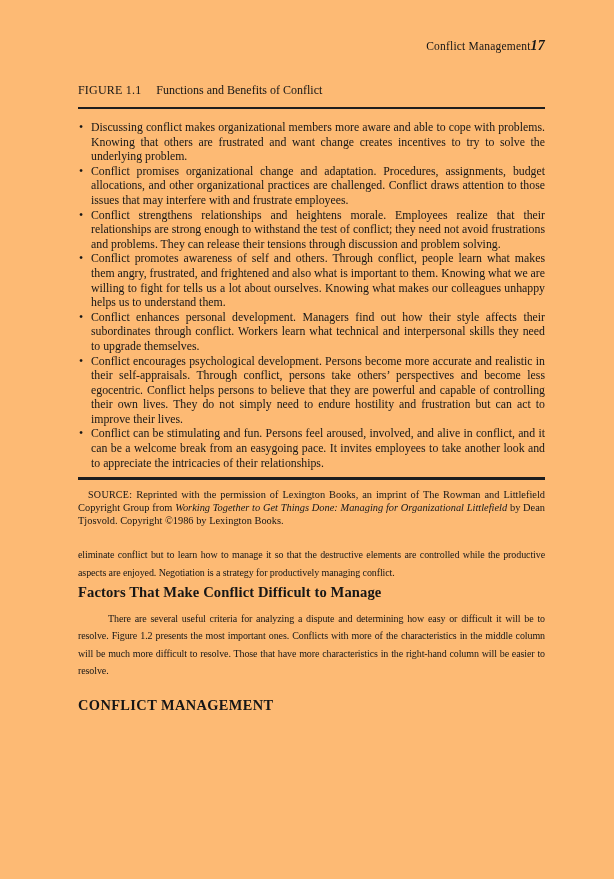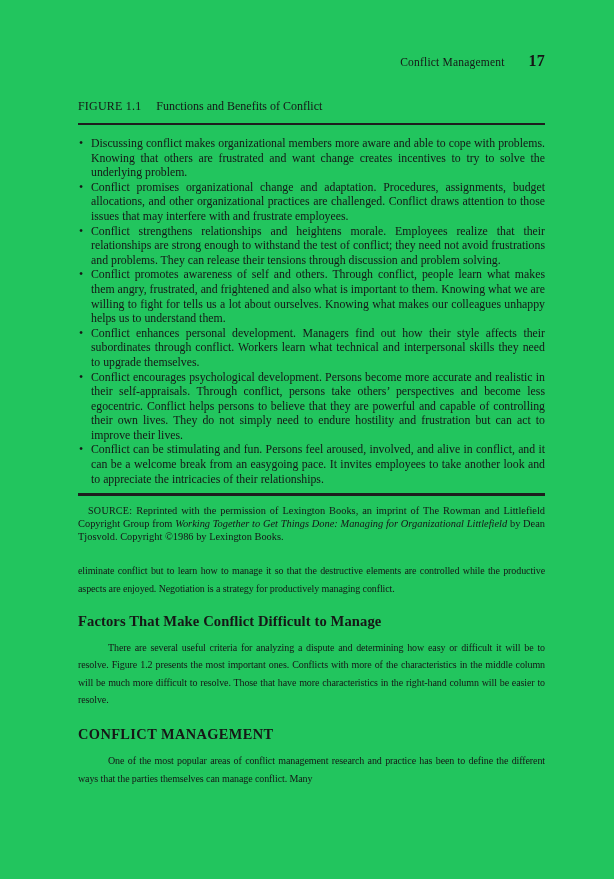--- a/index.html
+++ b/index.html
@@ -1,36 +1,36 @@
 <!DOCTYPE html>
 <html><head>
 <meta charset="utf-8">
 <style>
   * { margin: 0; padding: 0; box-sizing: border-box; }
   html, body { background: #e9e9e9; }
   .page {
     position: relative;
     width: 614px;
     height: 879px;
-    background: #22c55e;
+    background: #fdba74;
     color: #161616;
     font-family: "Liberation Serif", "DejaVu Serif", serif;
-    padding: 52px 69px 0 78px;
+    padding: 38px 69px 0 78px;
     overflow: hidden;
   }
   
   .running-header {
     display: flex;
     justify-content: flex-end;
     align-items: baseline;
     font-size: 11.5px;
     letter-spacing: 0.2px;
   }
   .running-title { font-weight: 400; }
-  .page-number { font-weight: 700; margin-left: 24px; font-size: 16px; }
+  .page-number { font-weight: 700; font-size: 14px; font-style: italic; }
 
   
   .figure-caption {
     margin-top: 29px;
     font-size: 12px;
   }
   .figure-label { font-weight: 400; letter-spacing: 0.2px; }
   .figure-title { margin-left: 15px; }
   .rule {
     border: none;
@@ -77,21 +77,21 @@
   .body-para {
     font-size: 10px;
     line-height: 17.6px;
     text-align: justify;
     letter-spacing: -0.1px;
   }
   .para-continuation { margin-top: 19px; }
   .para-indent { text-indent: 30px; }
 
   .subsection-heading {
-    margin-top: 15px;
+    margin-top: 2px;
     font-size: 14.6px;
     font-weight: 700;
     letter-spacing: 0.1px;
   }
   .section-heading {
     margin-top: 17px;
     font-size: 14.4px;
     font-weight: 700;
     letter-spacing: 0.4px;
   }
@@ -128,15 +128,14 @@
   <p class="source-note"><span class="source-label">SOURCE:</span><span> Reprinted with the permission of Lexington Books, an imprint of The Rowman and Littlefield Copyright Group from </span><span class="book-title">Working Together to Get Things Done: Managing for Organizational Littlefield</span><span> by Dean Tjosvold. Copyright ©1986 by Lexington Books.</span></p>
 
   <p class="body-para para-continuation">eliminate conflict but to learn how to manage it so that the destructive elements are controlled while the productive aspects are enjoyed. Negotiation is a strategy for productively managing conflict.</p>
 
   <h2 class="subsection-heading">Factors That Make Conflict Difficult to Manage</h2>
 
   <p class="body-para para-indent after-heading">There are several useful criteria for analyzing a dispute and determining how easy or difficult it will be to resolve. Figure 1.2 presents the most important ones. Conflicts with more of the characteristics in the middle column will be much more difficult to resolve. Those that have more characteristics in the right-hand column will be easier to resolve.</p>
 
   <h2 class="section-heading">CONFLICT MANAGEMENT</h2>
 
-  <p class="body-para para-indent after-heading">One of the most popular areas of conflict management research and practice has been to define the different ways that the parties themselves can manage conflict. Many</p>
 
 </div>
 
 </body></html>

